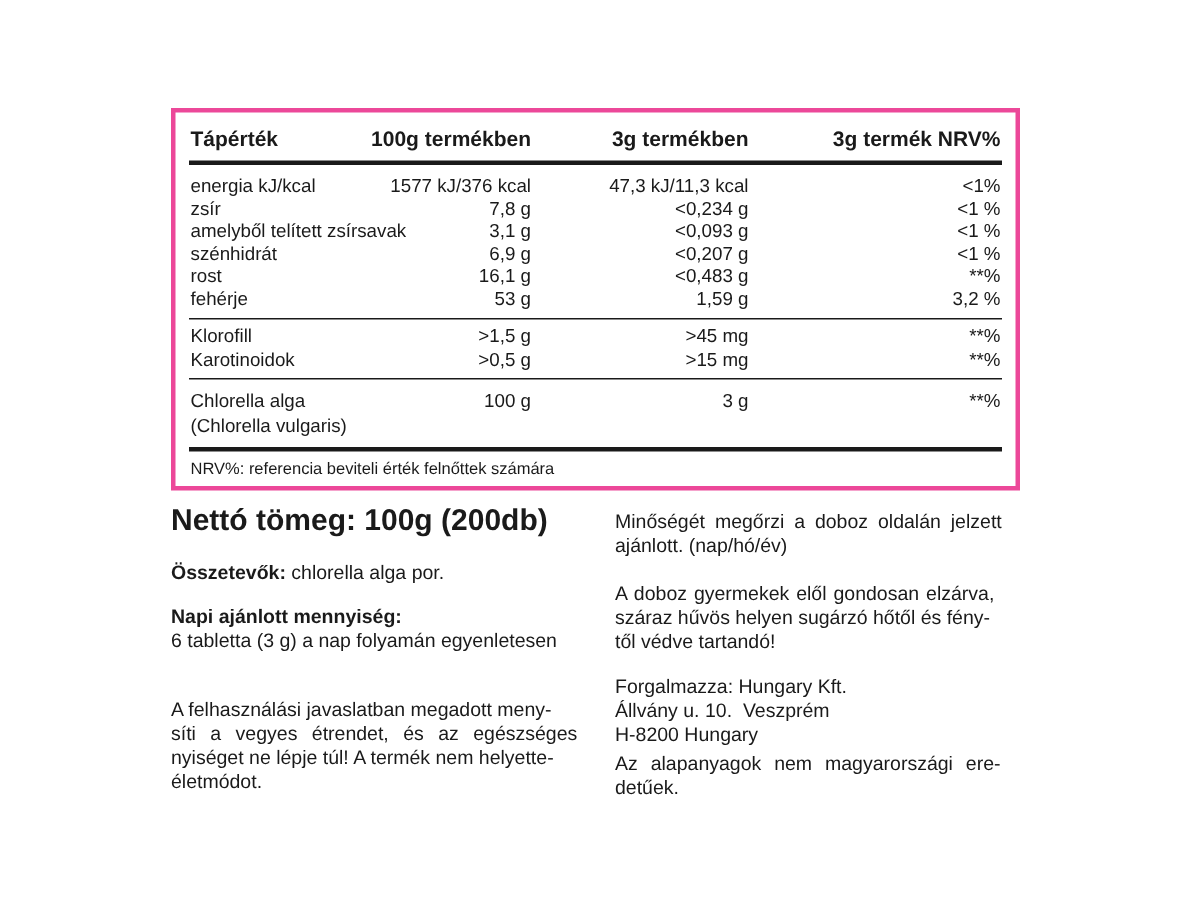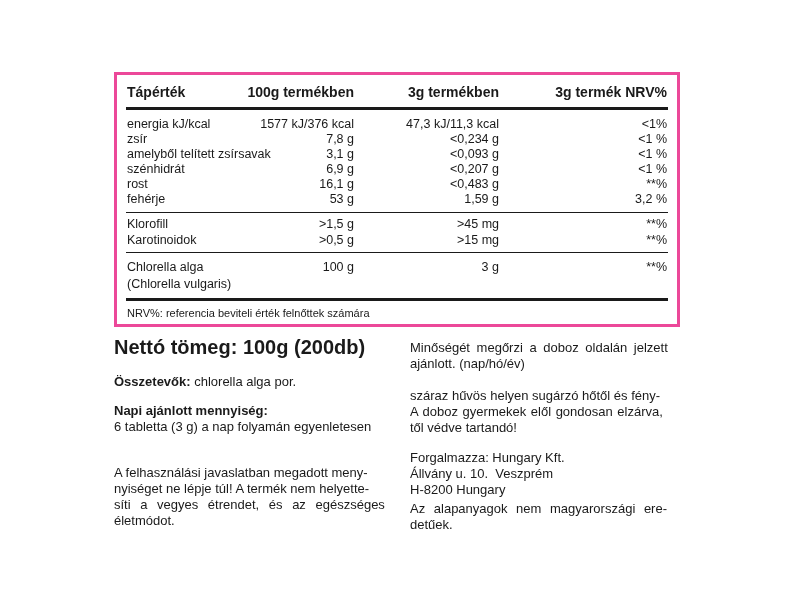--- a/index.html
+++ b/index.html
@@ -113,33 +113,33 @@
   <b>Összetevők:</b><span> chlorella alga por.</span>
 </div>
 
 <div class="para" style="left:114px; top:403px; width:272px;">
   <b style="display:block;">Napi ajánlott mennyiség:</b>
   <span style="display:block;">6 tabletta (3 g) a nap folyamán egyenletesen</span>
 </div>
 
 <div class="para" style="left:114px; top:465px; width:272px;">
   <span style="display:block;">A felhasználási javaslatban megadott meny-</span>
+  <span style="display:block; word-spacing:6px;">síti a vegyes étrendet, és az egészséges</span>
   <span style="display:block;">nyiséget ne lépje túl! A termék nem helyette-</span>
-  <span style="display:block; word-spacing:6px;">síti a vegyes étrendet, és az egészséges</span>
   <span style="display:block;">életmódot.</span>
 </div>
 
 <div class="para" style="left:410px; top:340px; width:276px;">
   <span style="display:block; word-spacing:3px;">Minőségét megőrzi a doboz oldalán jelzett</span>
   <span style="display:block;">ajánlott. (nap/hó/év)</span>
 </div>
 
 <div class="para" style="left:410px; top:388px; width:276px;">
+  <span style="display:block; word-spacing:1px;">A doboz gyermekek elől gondosan elzárva,</span>
   <span style="display:block;">száraz hűvös helyen sugárzó hőtől és fény-</span>
-  <span style="display:block; word-spacing:1px;">A doboz gyermekek elől gondosan elzárva,</span>
   <span style="display:block;">től védve tartandó!</span>
 </div>
 
 <div class="para" style="left:410px; top:450px; width:276px;">
   <span style="display:block;">Forgalmazza: Hungary Kft.</span>
   <span style="display:block; white-space:pre;">Állvány u. 10.  Veszprém</span>
   <span style="display:block;">H-8200 Hungary</span>
 </div>
 
 <div class="para" style="left:410px; top:501px; width:276px;">

